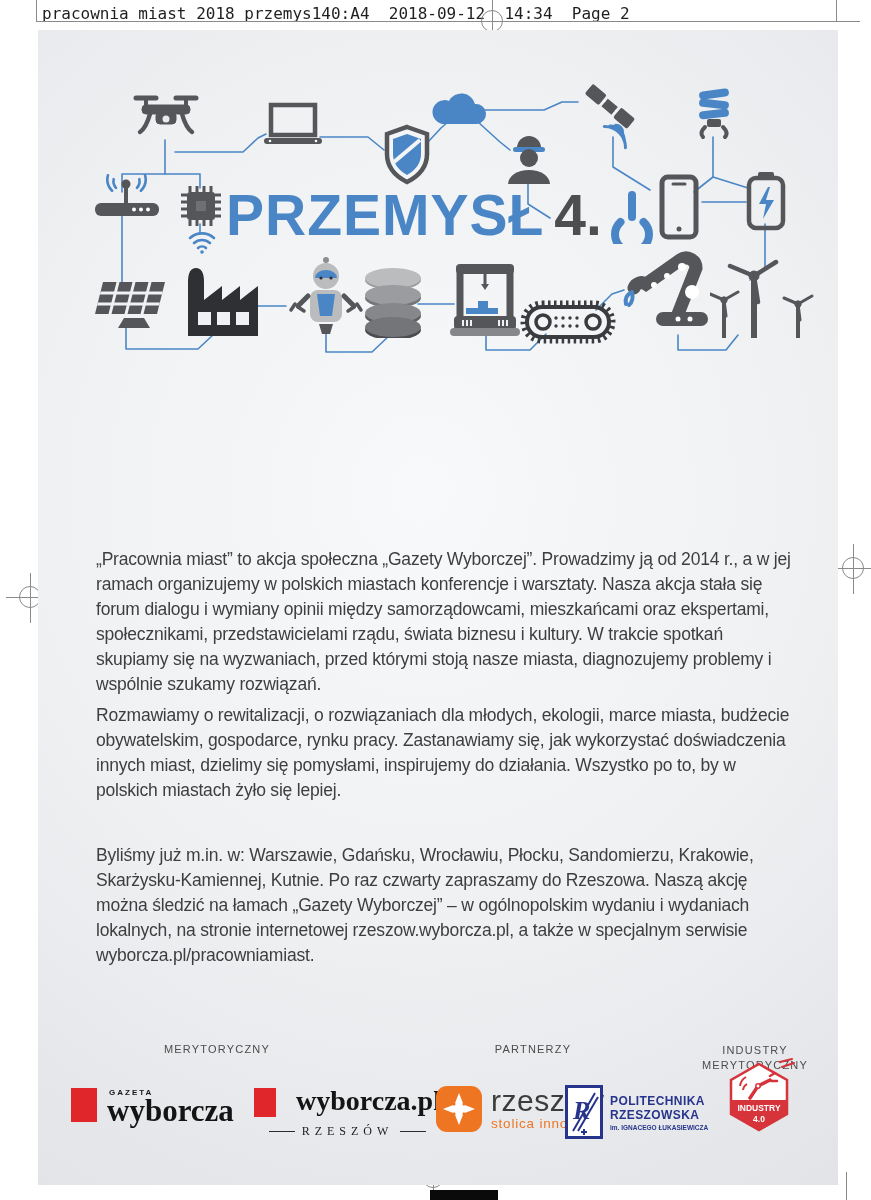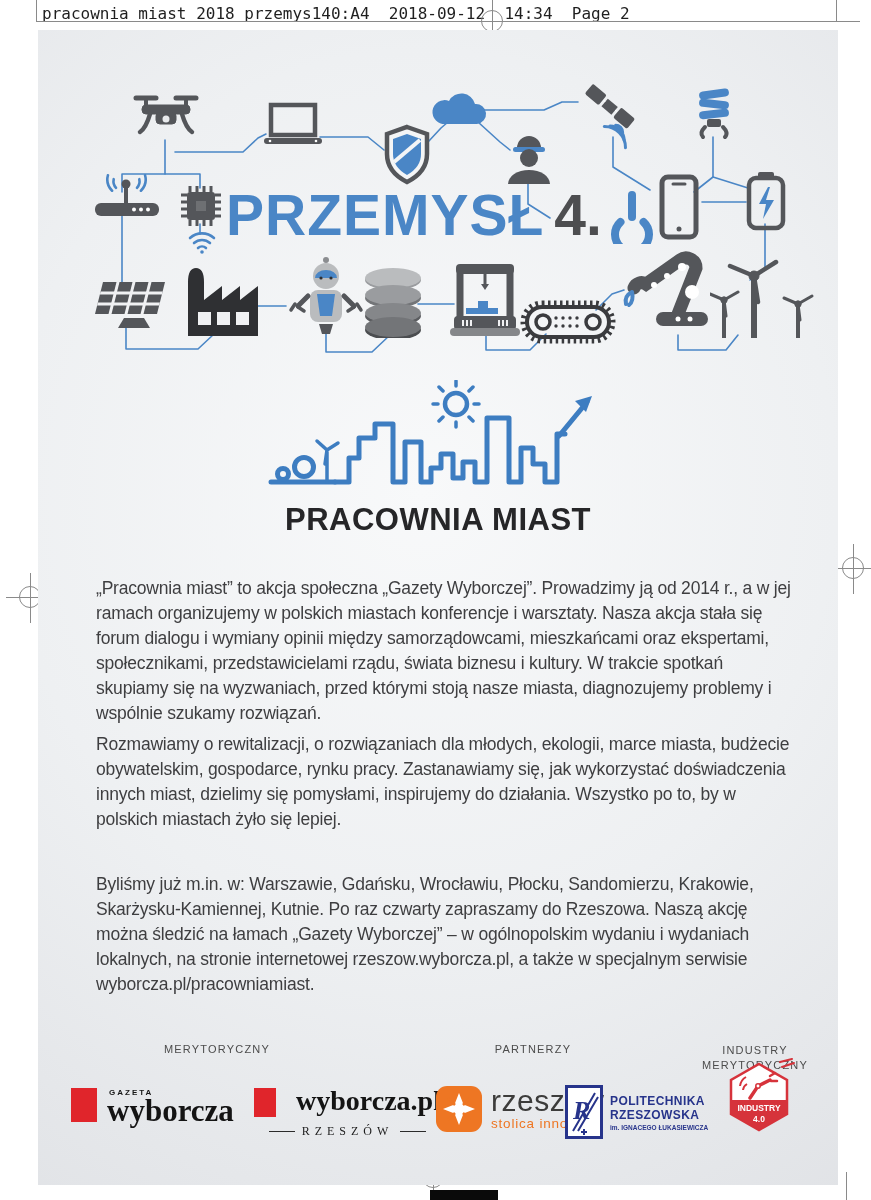--- a/index.html
+++ b/index.html
@@ -28,21 +28,21 @@
   .hero-title { position:absolute; left:188px; top:105px; display:flex; align-items:flex-end; gap:4px; }
   .hero-title .t-main { font-size:57px; font-weight:700; letter-spacing:1px; color:#4a86c6; line-height:1; }
   .hero-title .t-ver  { font-size:57px; font-weight:700; color:#4d4e50; line-height:1; margin-left:6px; }
 
   
   .campaign { position:absolute; left:0; top:350px; width:800px; text-align:center; }
   .campaign h1 { margin-top:6px; font-size:31px; font-weight:700; letter-spacing:0.5px; color:#262628; }
 
   
   .copy p { position:absolute; left:58px; width:700px; font-size:17.5px; line-height:25px;
-            letter-spacing:-0.2px; color:#3e3e40;margin-top:29px; }
+            letter-spacing:-0.2px; color:#3e3e40; }
   .copy .p1 { top:517px; }
   .copy .p2 { top:673px; }
   .copy .p3 { top:813px; }
 
   
   .f-label { position:absolute; font-size:11px; letter-spacing:1.2px; color:#4c4c4c; text-align:center; }
   .fl-1 { left:109px; top:1013px; width:140px; }
   .fl-2 { left:425px; top:1013px; width:140px; }
   .fl-3 { left:662px; top:1013px; width:110px; line-height:15px; }
 
@@ -338,38 +338,20 @@
           <circle cx="14" cy="50" r="3.2"></circle>
           <path d="M88,88 V56" stroke-width="4"></path>
           <g stroke-width="3" stroke-linecap="round">
               <path d="M88,54 L102,46 M88,54 L74,48 M88,54 L90,70"></path>
             </g>
           <circle cx="88" cy="54" r="3.2"></circle>
         </g>
       </svg>
     </div>
 
-    <div class="campaign">
-      <svg width="350" height="112">
-        <g fill="none" stroke="#3d7dc1" stroke-width="5" stroke-linejoin="round" stroke-linecap="round">
-          <path d="M8,102 H72"></path>
-          <circle cx="20" cy="94" r="5.5"></circle>
-          <circle cx="41" cy="87" r="9.5"></circle>
-          <path d="M64,102 V72 M64,70 L54,61 M64,70 L75,63 M64,70 L62,84" stroke-width="3.5"></path>
-          <path d="M72,102 L86,102 L86,78 L96,78 L96,58 L112,58 L112,44 L130,44 L130,102 L142,102 L142,62 L158,62 L158,102 L168,102 L168,88 L178,88 L178,74 L190,74 L190,98 L200,98 L200,82 L212,82 L212,102 L224,102 L224,38 L246,38 L246,102 L258,102 L258,68 L270,68 L270,84 L282,84 L282,102 L294,102 L294,54 L302,54"></path>
-          <path d="M296,56 L324,22"></path>
-          <circle cx="193" cy="24" r="11" stroke-width="4.5"></circle>
-          <g stroke-width="3.5">
-            <path d="M193,6 V1 M193,42 V47 M175,24 H170 M211,24 H216 M180,11 l-4,-4 M206,11 l4,-4 M180,37 l-4,4 M206,37 l4,4"></path>
-          </g>
-        </g>
-        <polygon points="329,16 312,21 323,32" fill="#3d7dc1"></polygon>
-      </svg>
-      <h1>PRACOWNIA MIAST</h1>
-    </div>
 
     <div class="copy">
       <p class="p1">„Pracownia miast” to akcja społeczna „Gazety Wyborczej”. Prowadzimy ją od 2014 r., a w jej ramach organizujemy w polskich miastach konferencje i warsztaty. Nasza akcja stała się forum dialogu i wymiany opinii między samorządowcami, mieszkańcami oraz ekspertami, społecznikami, przedstawicielami rządu, świata biznesu i kultury. W trakcie spotkań skupiamy się na wyzwaniach, przed którymi stoją nasze miasta, diagnozujemy problemy i wspólnie szukamy rozwiązań.</p>
       <p class="p2">Rozmawiamy o rewitalizacji, o rozwiązaniach dla młodych, ekologii, marce miasta, budżecie obywatelskim, gospodarce, rynku pracy. Zastanawiamy się, jak wykorzystać doświadczenia innych miast, dzielimy się pomysłami, inspirujemy do działania. Wszystko po to, by w polskich miastach żyło się lepiej.</p>
       <p class="p3">Byliśmy już m.in. w: Warszawie, Gdańsku, Wrocławiu, Płocku, Sandomierzu, Krakowie, Skarżysku-Kamiennej, Kutnie. Po raz czwarty zapraszamy do Rzeszowa. Naszą akcję można śledzić na łamach „Gazety Wyborczej” – w ogólnopolskim wydaniu i wydaniach lokalnych, na stronie internetowej rzeszow.wyborcza.pl, a także w specjalnym serwisie wyborcza.pl/pracowniamiast.</p>
     </div>
 
     <div class="f-label fl-1">MERYTORYCZNY</div>
     <div class="f-label fl-2">PARTNERZY</div>
     <div class="f-label fl-3">INDUSTRY MERYTORYCZNY</div>

